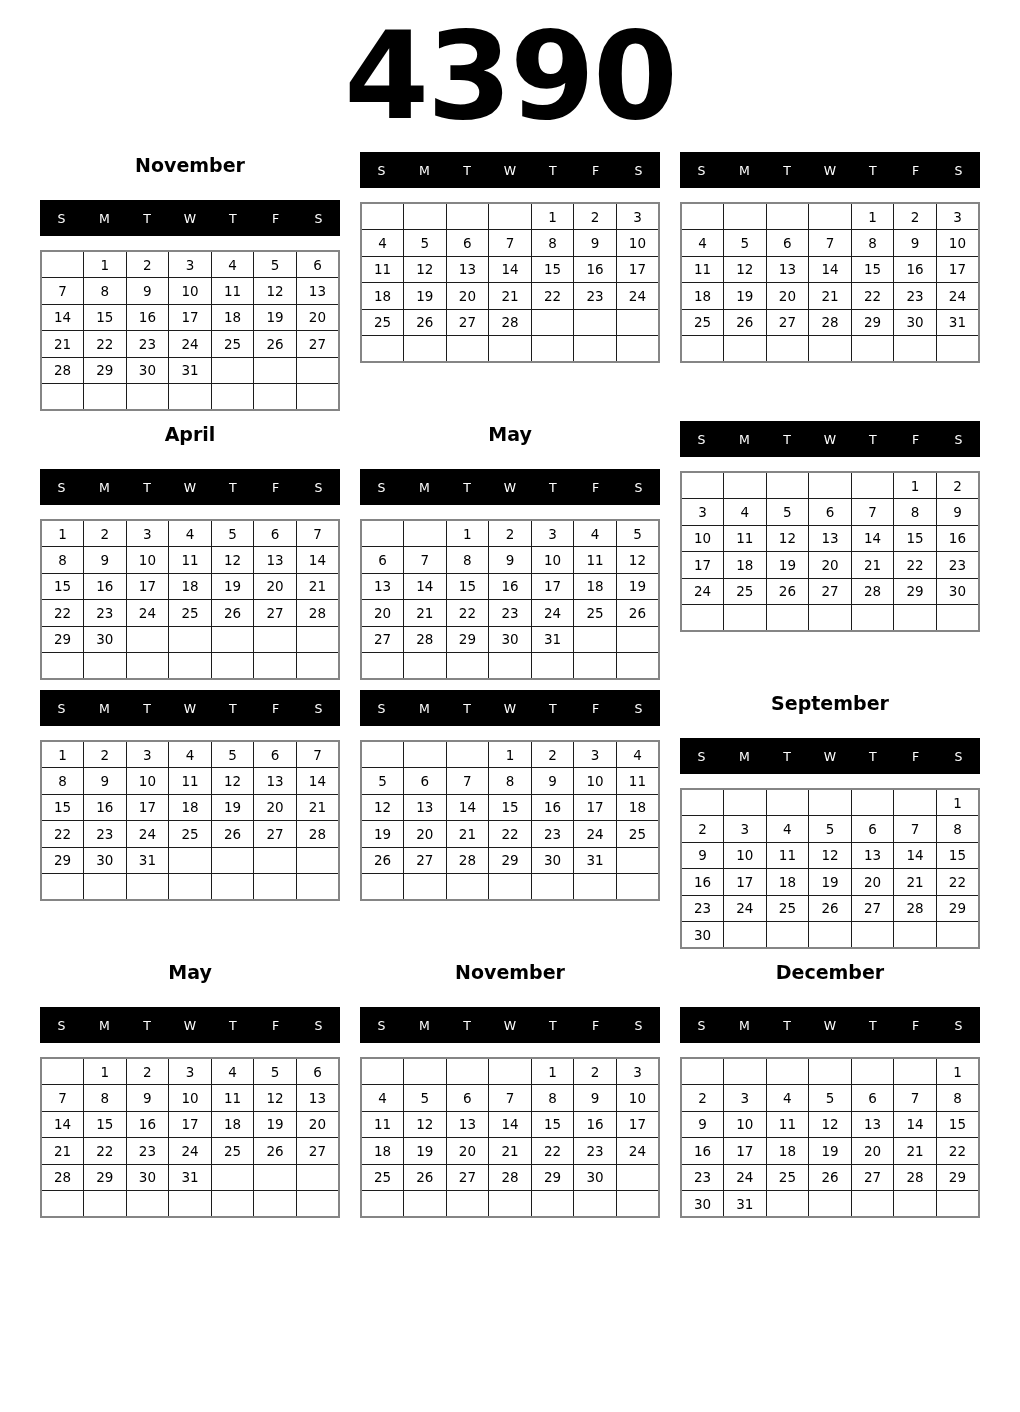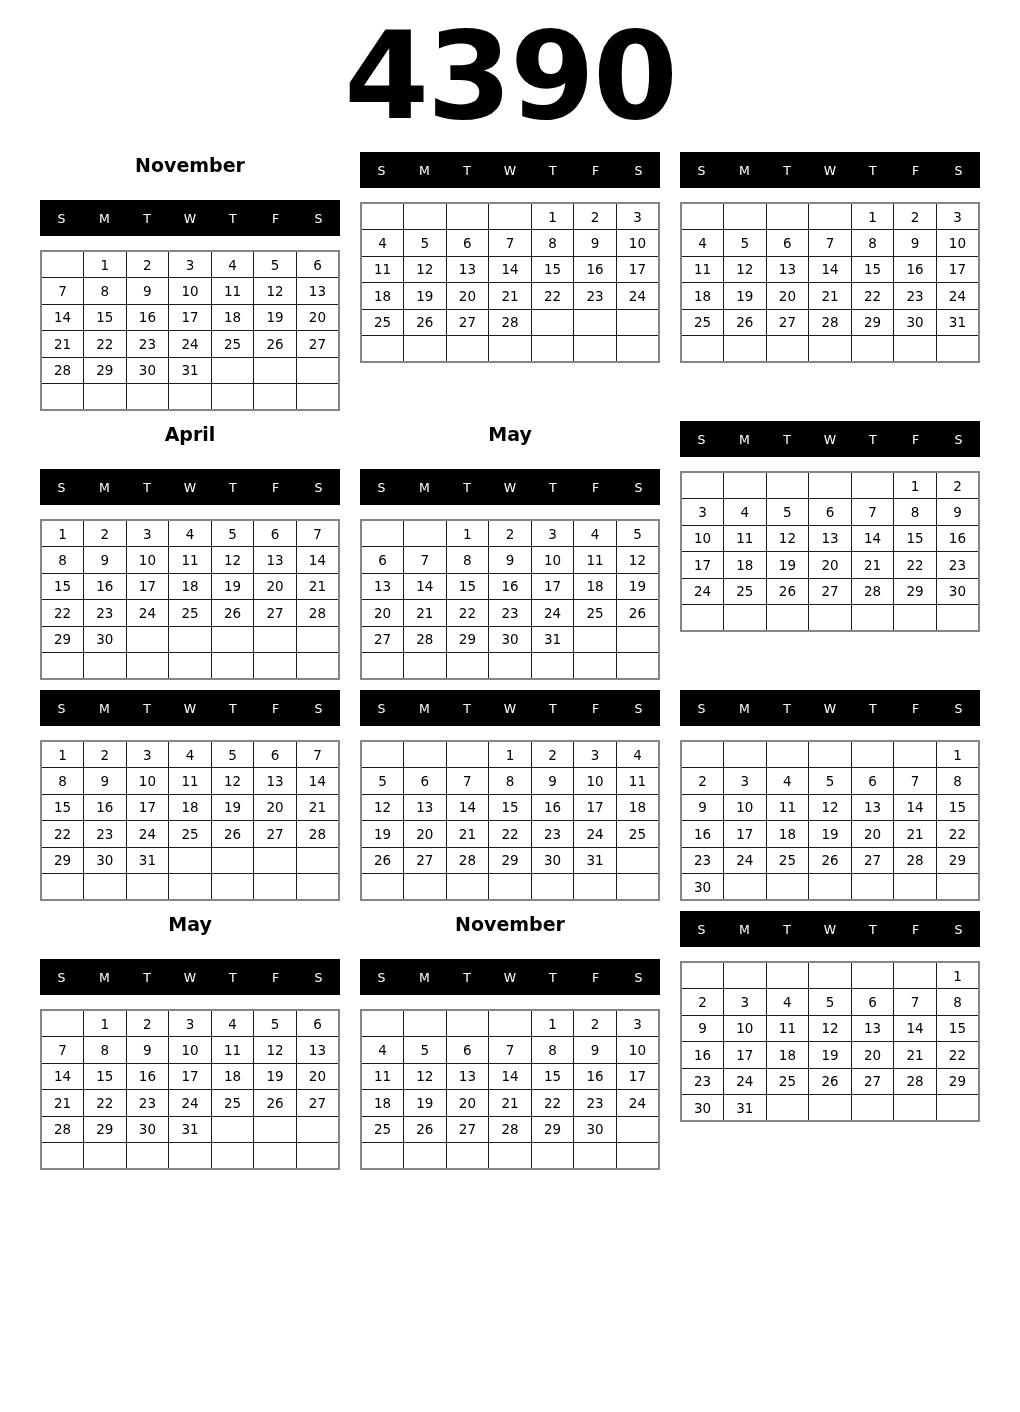--- a/index.html
+++ b/index.html
@@ -628,20 +628,21 @@
               <td></td>
               <td></td>
               <td></td>
               <td></td>
             </tr>
           </tbody>
         </table>
   </section>
 
   <section class="month">
+    <h2 class="month-title">September</h2>
     <div class="dow">
           <span>S</span>
           <span>M</span>
           <span>T</span>
           <span>W</span>
           <span>T</span>
           <span>F</span>
           <span>S</span>
         </div>
     <table class="days">
@@ -840,20 +841,21 @@
               <td></td>
               <td></td>
               <td></td>
               <td></td>
             </tr>
           </tbody>
         </table>
   </section>
 
   <section class="month">
+    <h2 class="month-title">December</h2>
     <div class="dow">
           <span>S</span>
           <span>M</span>
           <span>T</span>
           <span>W</span>
           <span>T</span>
           <span>F</span>
           <span>S</span>
         </div>
     <table class="days">

